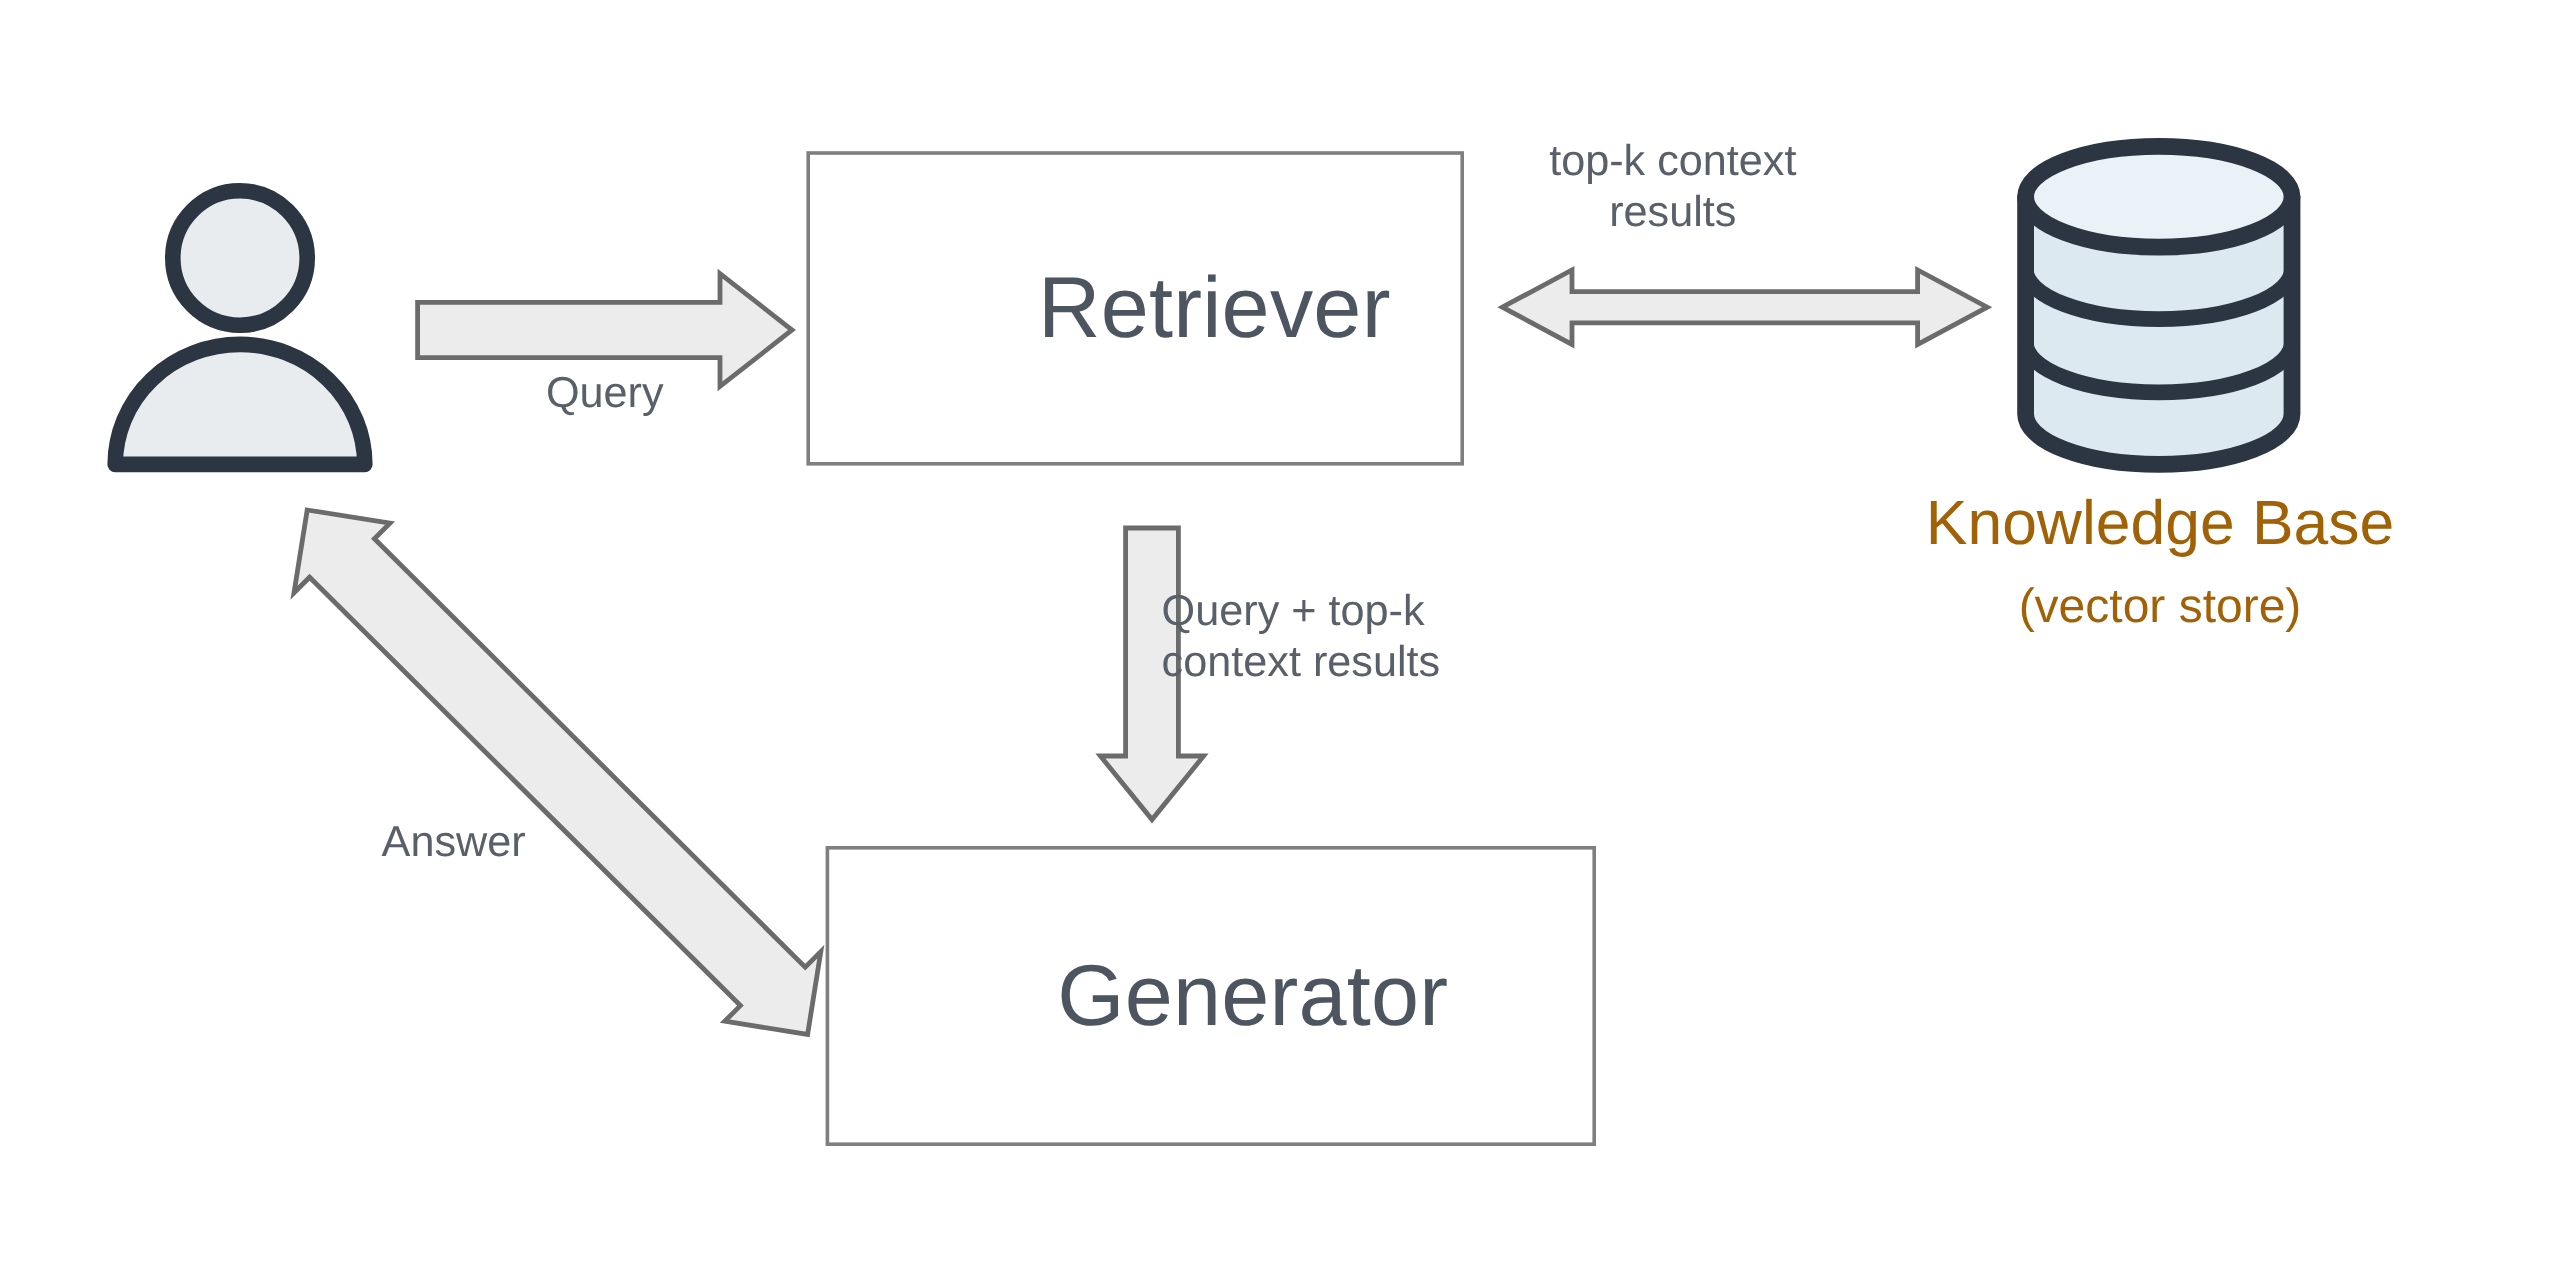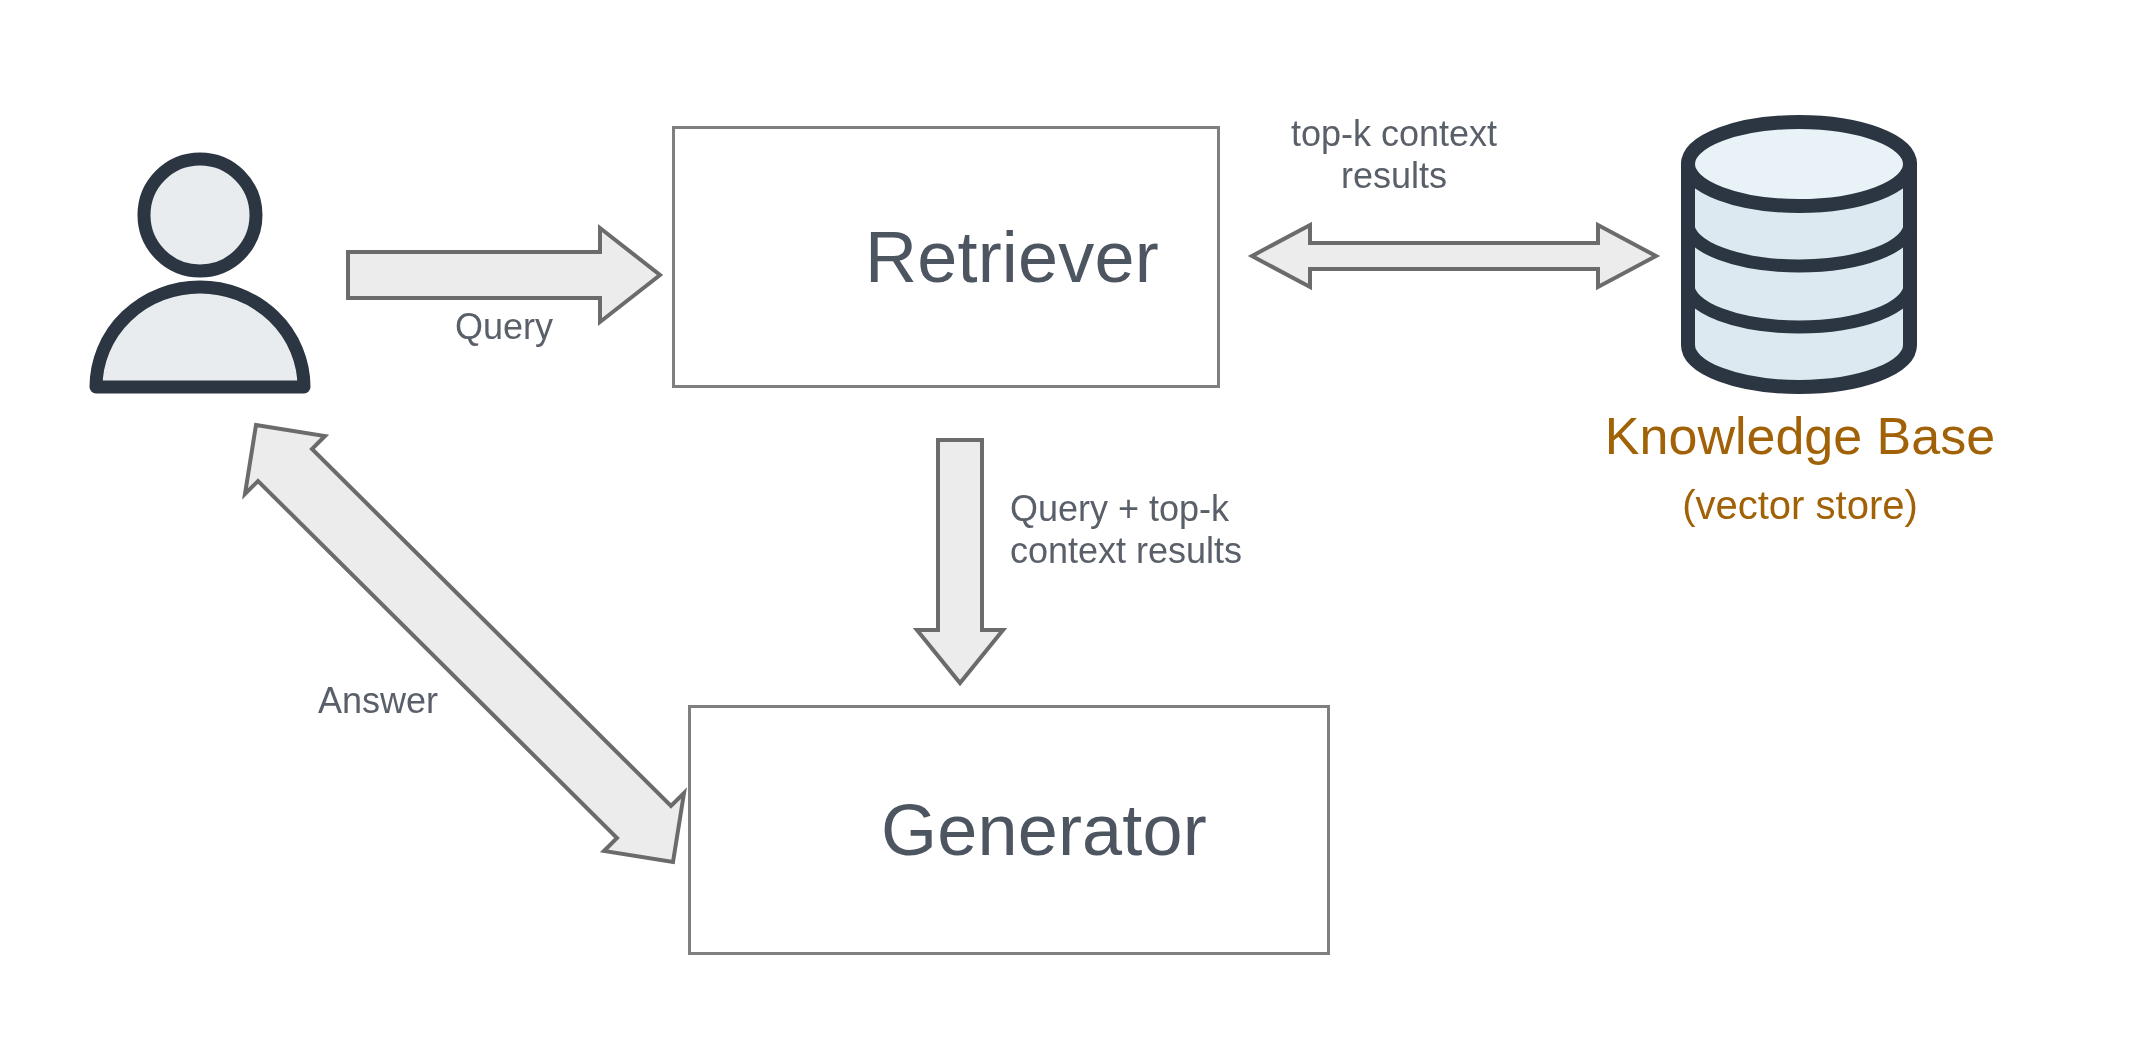--- a/index.html
+++ b/index.html
@@ -147,18 +147,18 @@
   <div class="kb-caption" style="left:1555px; top:407px; width:490px;">
     <span class="kb-title">Knowledge Base</span>
     <span class="kb-sub">(vector store)</span>
   </div>
 
   <div class="edge-label" style="left:348px; top:306px; width:312px; text-align:center;">Query</div>
 
   <div class="edge-label" style="left:1192px; top:113px; width:404px; text-align:center;">top-k context
 results</div>
 
-  <div class="edge-label" style="left:1010px; top:488px; width:360px; text-align:left;">Query + top-k
+  <div class="edge-label" style="left:968px; top:488px; width:360px; text-align:left;">Query + top-k
 context results</div>
 
   <div class="edge-label" style="left:318px; top:680px; width:190px; text-align:left;">Answer</div>
 
 </div>
 
 </body></html>

